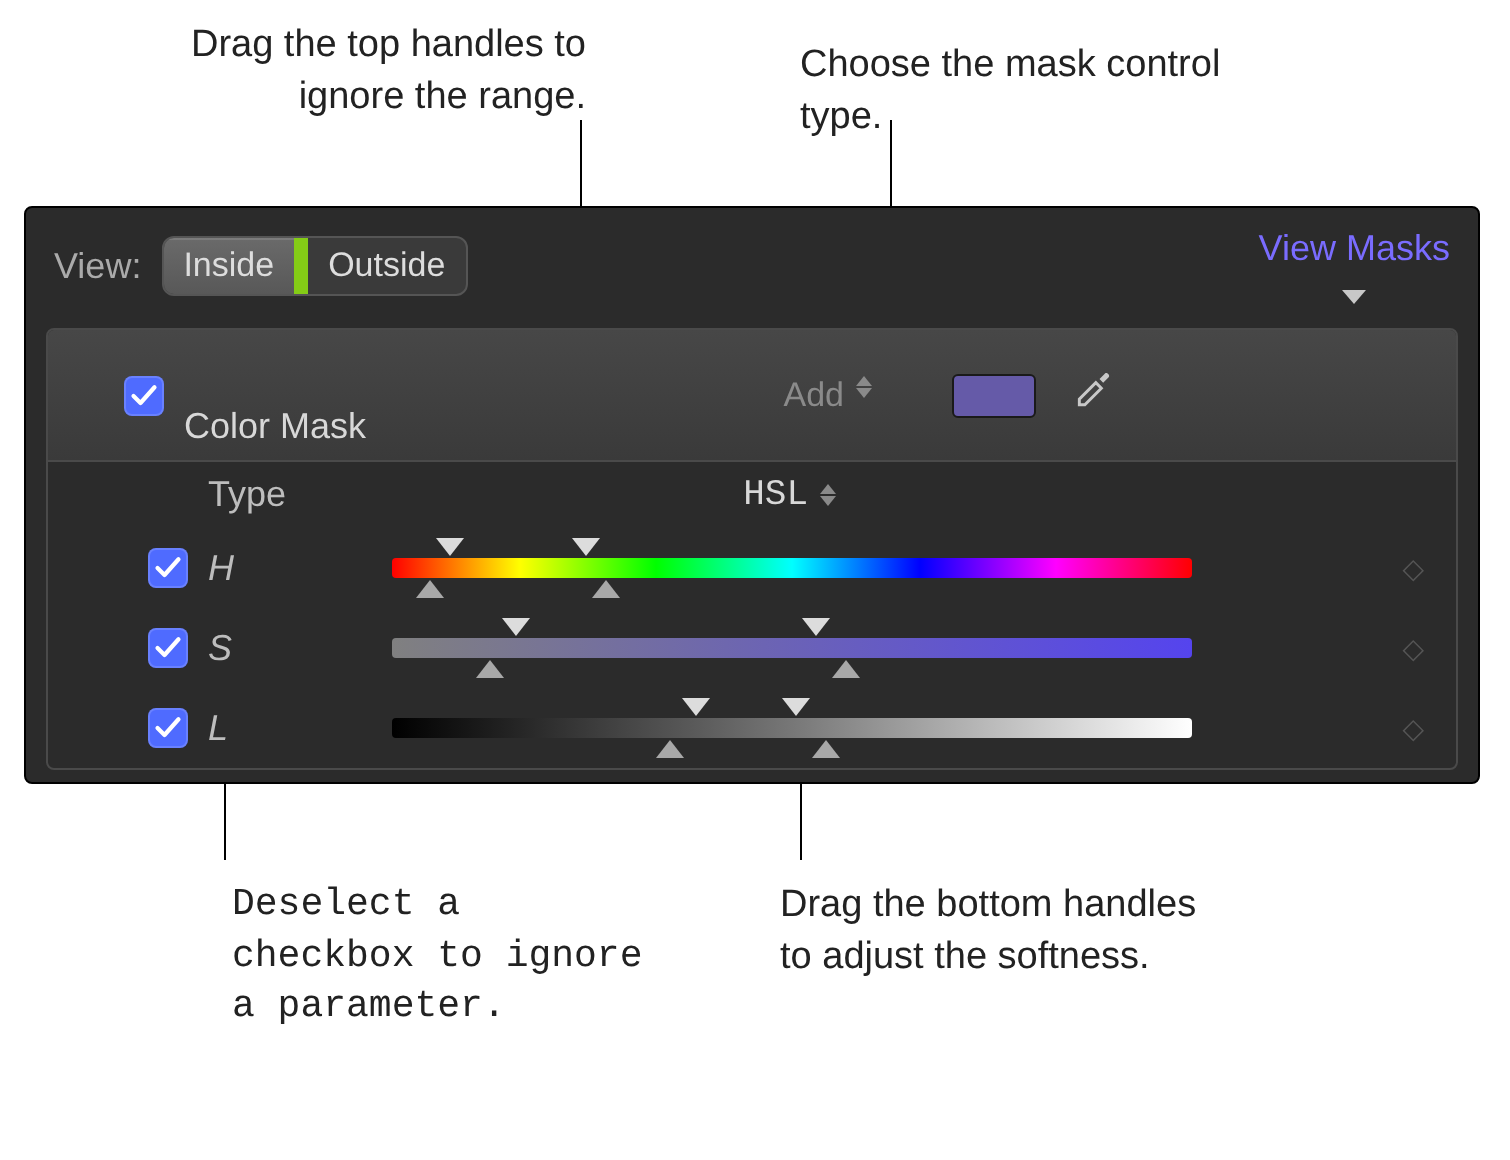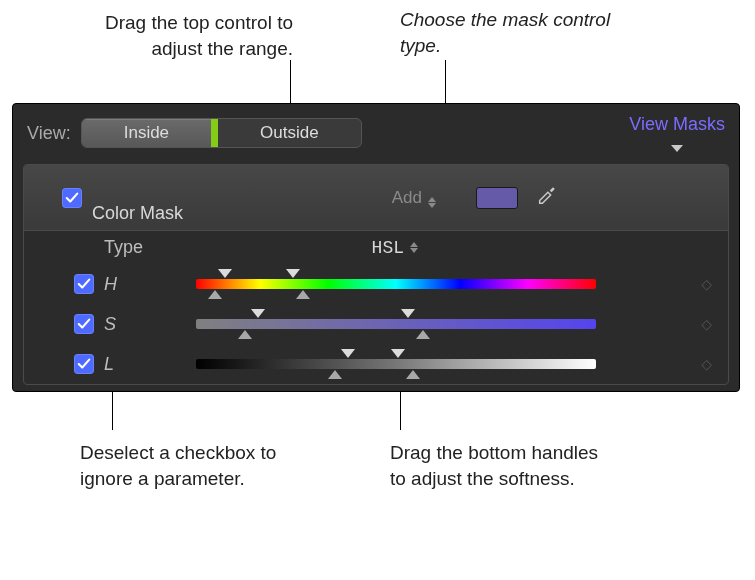--- a/index.html
+++ b/index.html
@@ -57,21 +57,21 @@
     border: 1px solid #555;
     border-radius: 6px;
     overflow: hidden;
     background: #3a3a3a;
   }
   .seg button {
     background: transparent;
     border: none;
     color: #ddd;
     font-size: 17px;
-    padding: 4px 42px;
+    padding: 4px 10px;
     cursor: pointer;
   }
   .seg button.active {
     background: linear-gradient(#6a6a6a,#585858);
     box-shadow: inset 0 1px 0 rgba(255,255,255,0.12);
   }
   .seg button + button { border-left: 7px solid #84cc16; }
 
   .view-masks {
     margin-left: auto;
@@ -123,21 +123,21 @@
   .cb svg { width: 14px; height: 14px; }
 
   .header-label { color: #d8d8d8; font-size: 18px; margin-top: 32px; }
   .param-label { color: #bdbdbd; font-size: 18px; font-style: italic; width: 22px; }
   .type-label  { color: #bdbdbd; font-size: 18px; width: 60px; }
 
   .add-drop {
     color: #8a8a8a;
     font-size: 17px;
     display: flex;
-    align-items: flex-end;
+    align-items: flex-start;
     gap: 6px;
     cursor: pointer;
     margin-left: 22px;
   }
   .updn {
     display: flex; flex-direction: column; gap: 1px;
   }
   .updn .up, .updn .dn {
     width: 0; height: 0;
     border-left: 4px solid transparent;
@@ -198,25 +198,25 @@
   }
 
   .indent { width: 30px; flex-shrink:0; }
   .indent2 { width: 18px; flex-shrink:0; }
 
   .spacer { flex: 1; }
 </style>
 </head>
 <body>
 
-<div class="callout left" style="left:73px; top:10px; width:220px;">Drag the top control to adjust the range.</div>
-
-<div class="callout right" style="left:400px; top:7px; width:220px;font-style:italic;">Choose the mask control type.</div>
-
-<div class="callout right" style="left:80px; top:440px; width:210px;">Deselect a checkbox to ignore a parameter.</div>
+<div class="callout left" style="left:73px; top:10px; width:220px;">Drag the top handles to ignore the range.</div>
+
+<div class="callout right" style="left:400px; top:20px; width:220px;">Choose the mask control type.</div>
+
+<div class="callout right" style="left:116px; top:440px; width:210px;font-family:Liberation Mono, monospace;">Deselect a checkbox to ignore a parameter.</div>
 
 <div class="callout right" style="left:390px; top:440px; width:220px;">Drag the bottom handles to adjust the softness.</div>
 
 <div class="lead" style="left:290px; top:60px; width:1px; height:186px;"></div>
 <div class="lead" style="left:445px; top:60px; width:1px; height:162px;"></div>
 <div class="lead" style="left:112px; top:330px; width:1px; height:100px;"></div>
 <div class="lead" style="left:400px; top:345px; width:1px; height:85px;"></div>
 
 <div class="panel">
 

